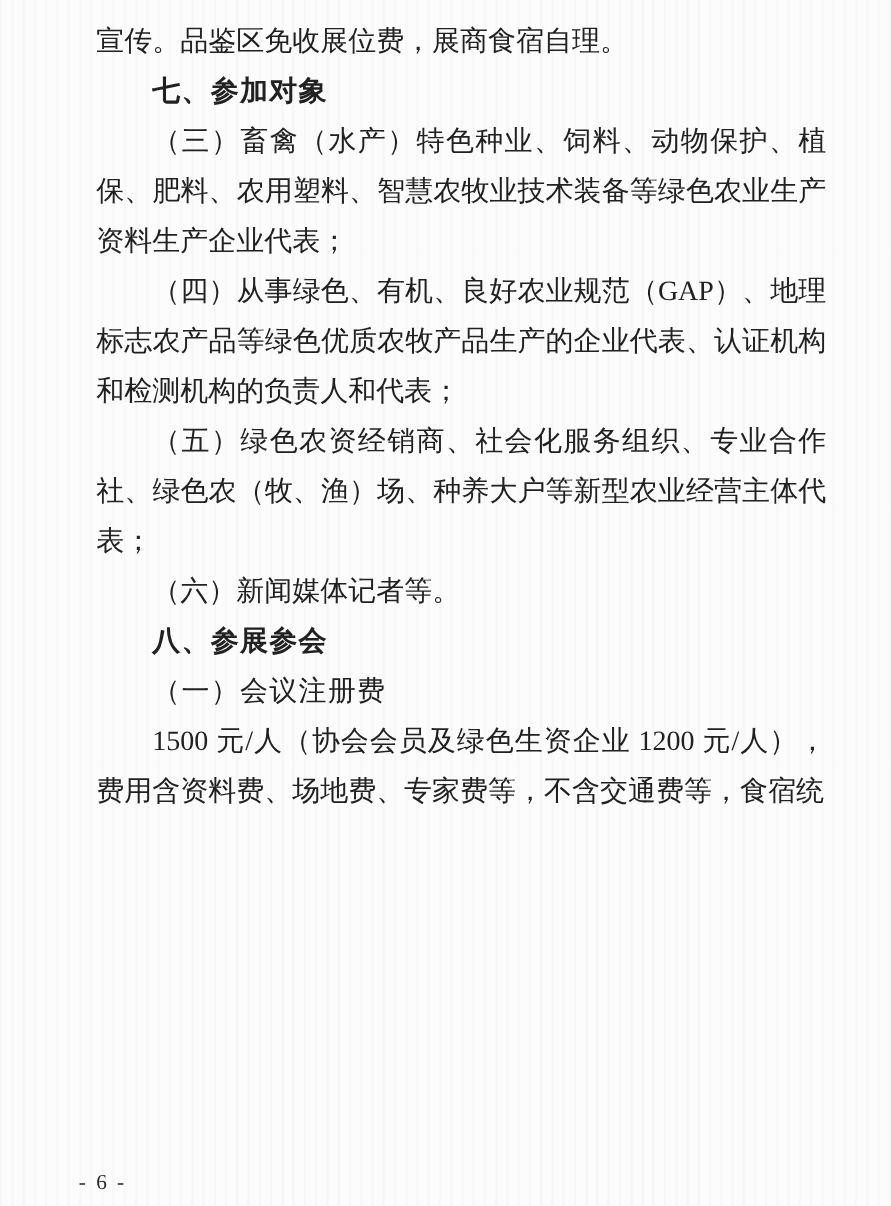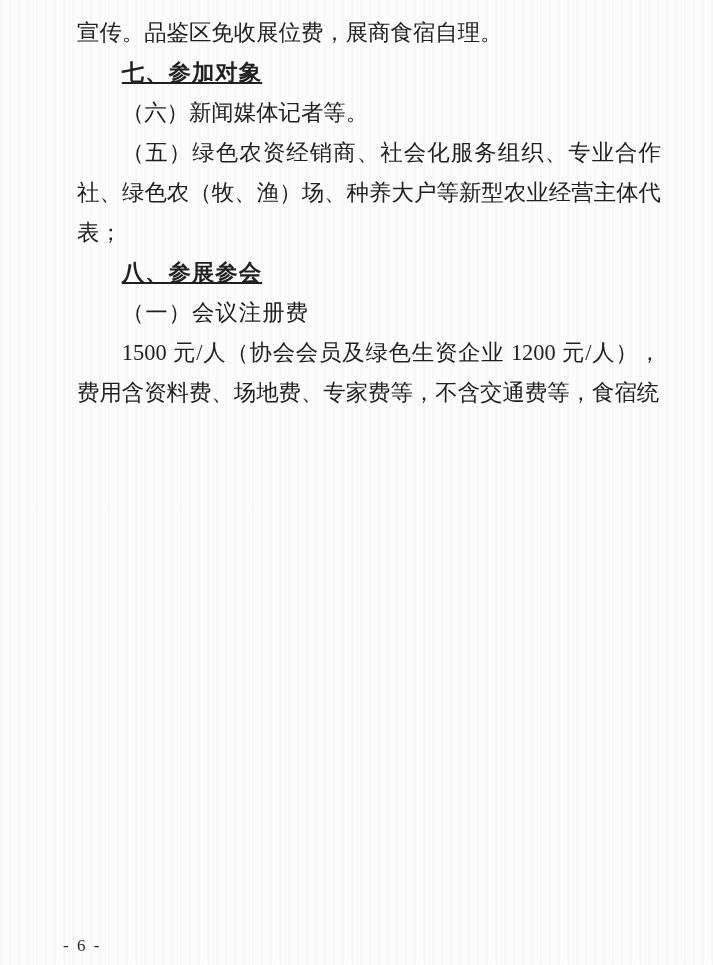--- a/index.html
+++ b/index.html
@@ -41,21 +41,20 @@
     text-align-last: left;
   }
   .content p.no-indent {
     text-indent: 0;
   }
   .content p.heading {
     font-family: "Liberation Sans", "DejaVu Sans", sans-serif;
     font-weight: bold;
     text-align: left;
     letter-spacing: 1px;
-    text-decoration: underline;
   }
   .content p.subheading {
     font-weight: normal;
     text-align: left;
     letter-spacing: 1px;
   }
   .page-number {
     position: absolute;
     left: 63px;
     top: 936px;
@@ -65,20 +64,22 @@
     font-family: "Liberation Serif", "DejaVu Serif", serif;
   }
 </style>
 </head>
 <body>
 
 <div class="page">
   <div class="content">
     <p class="no-indent">宣传。品鉴区免收展位费，展商食宿自理。</p>
     <p class="heading">七、参加对象</p>
+    <p>（三）畜禽（水产）特色种业、饲料、动物保护、植保、肥料、农用塑料、智慧农牧业技术装备等绿色农业生产资料生产企业代表；</p>
+    <p>（四）从事绿色、有机、良好农业规范（GAP）、地理标志农产品等绿色优质农牧产品生产的企业代表、认证机构和检测机构的负责人和代表；</p>
+    <p>（五）绿色农资经销商、社会化服务组织、专业合作社、绿色农（牧、渔）场、种养大户等新型农业经营主体代表；</p>
     <p>（六）新闻媒体记者等。</p>
-    <p>（五）绿色农资经销商、社会化服务组织、专业合作社、绿色农（牧、渔）场、种养大户等新型农业经营主体代表；</p>
     <p class="heading">八、参展参会</p>
     <p class="subheading">（一）会议注册费</p>
     <p>1500 元/人（协会会员及绿色生资企业 1200 元/人），费用含资料费、场地费、专家费等，不含交通费等，食宿统</p>
   </div>
   <div class="page-number">- 6 -</div>
 </div>
 
 </body></html>

